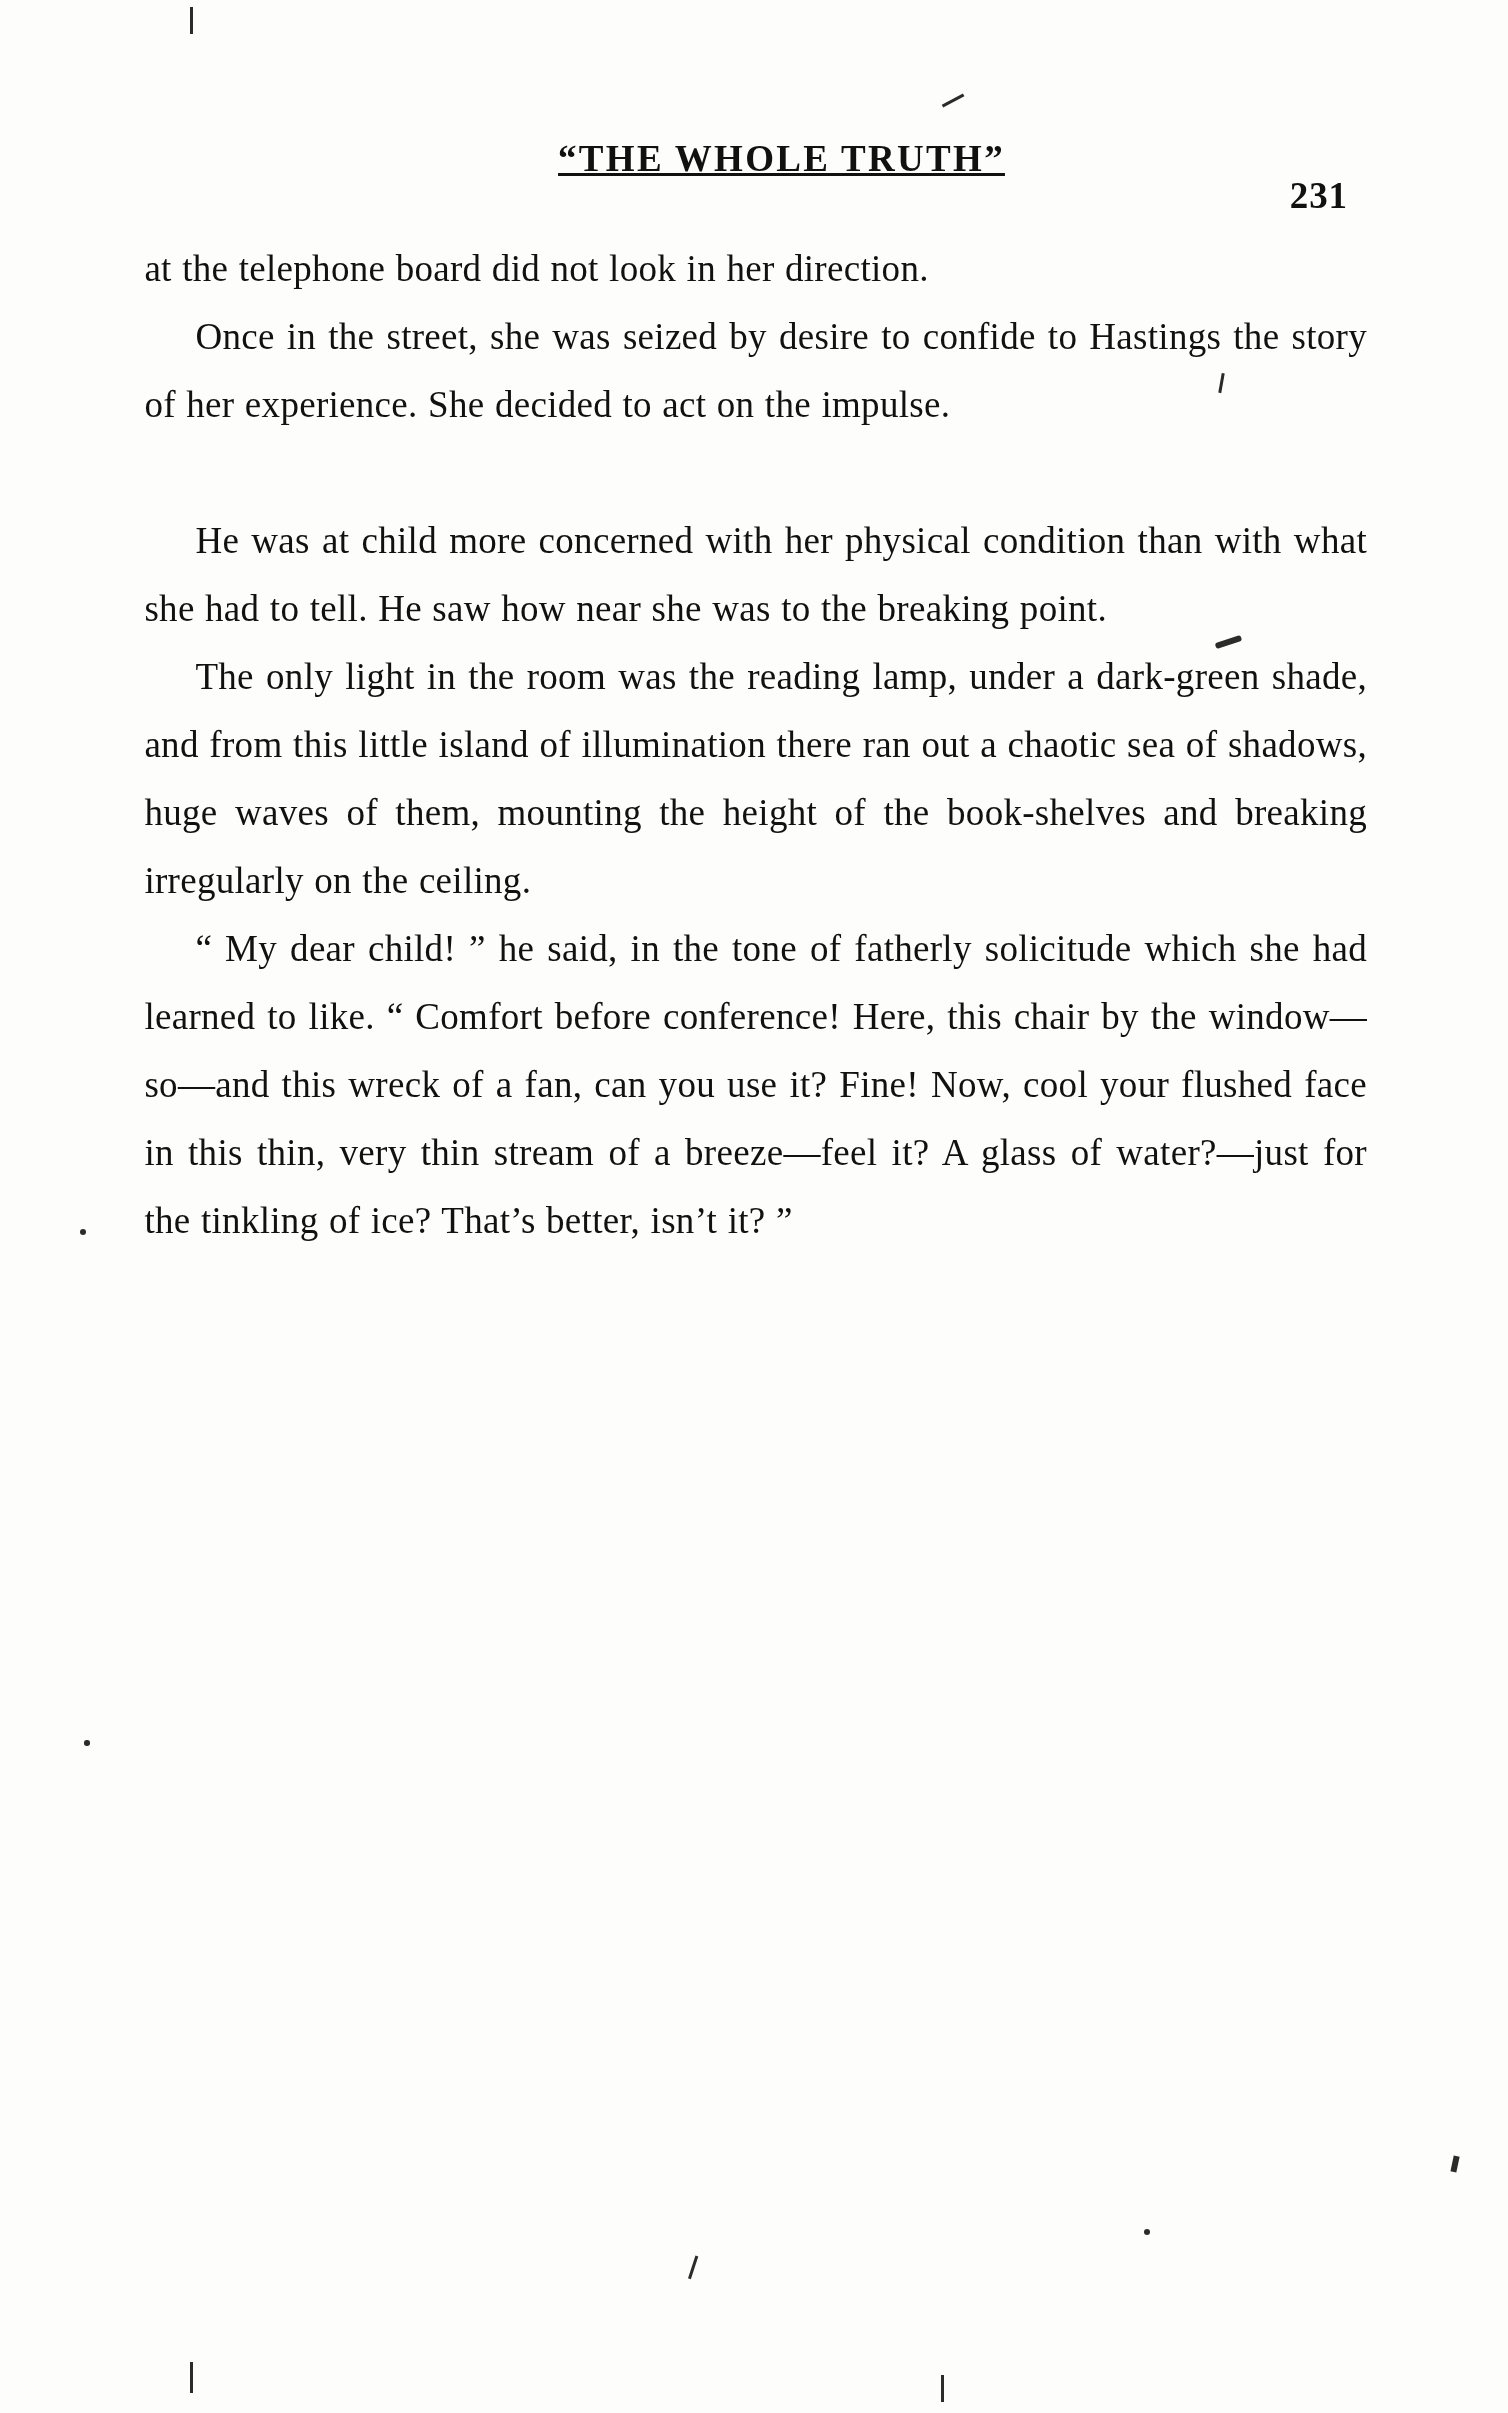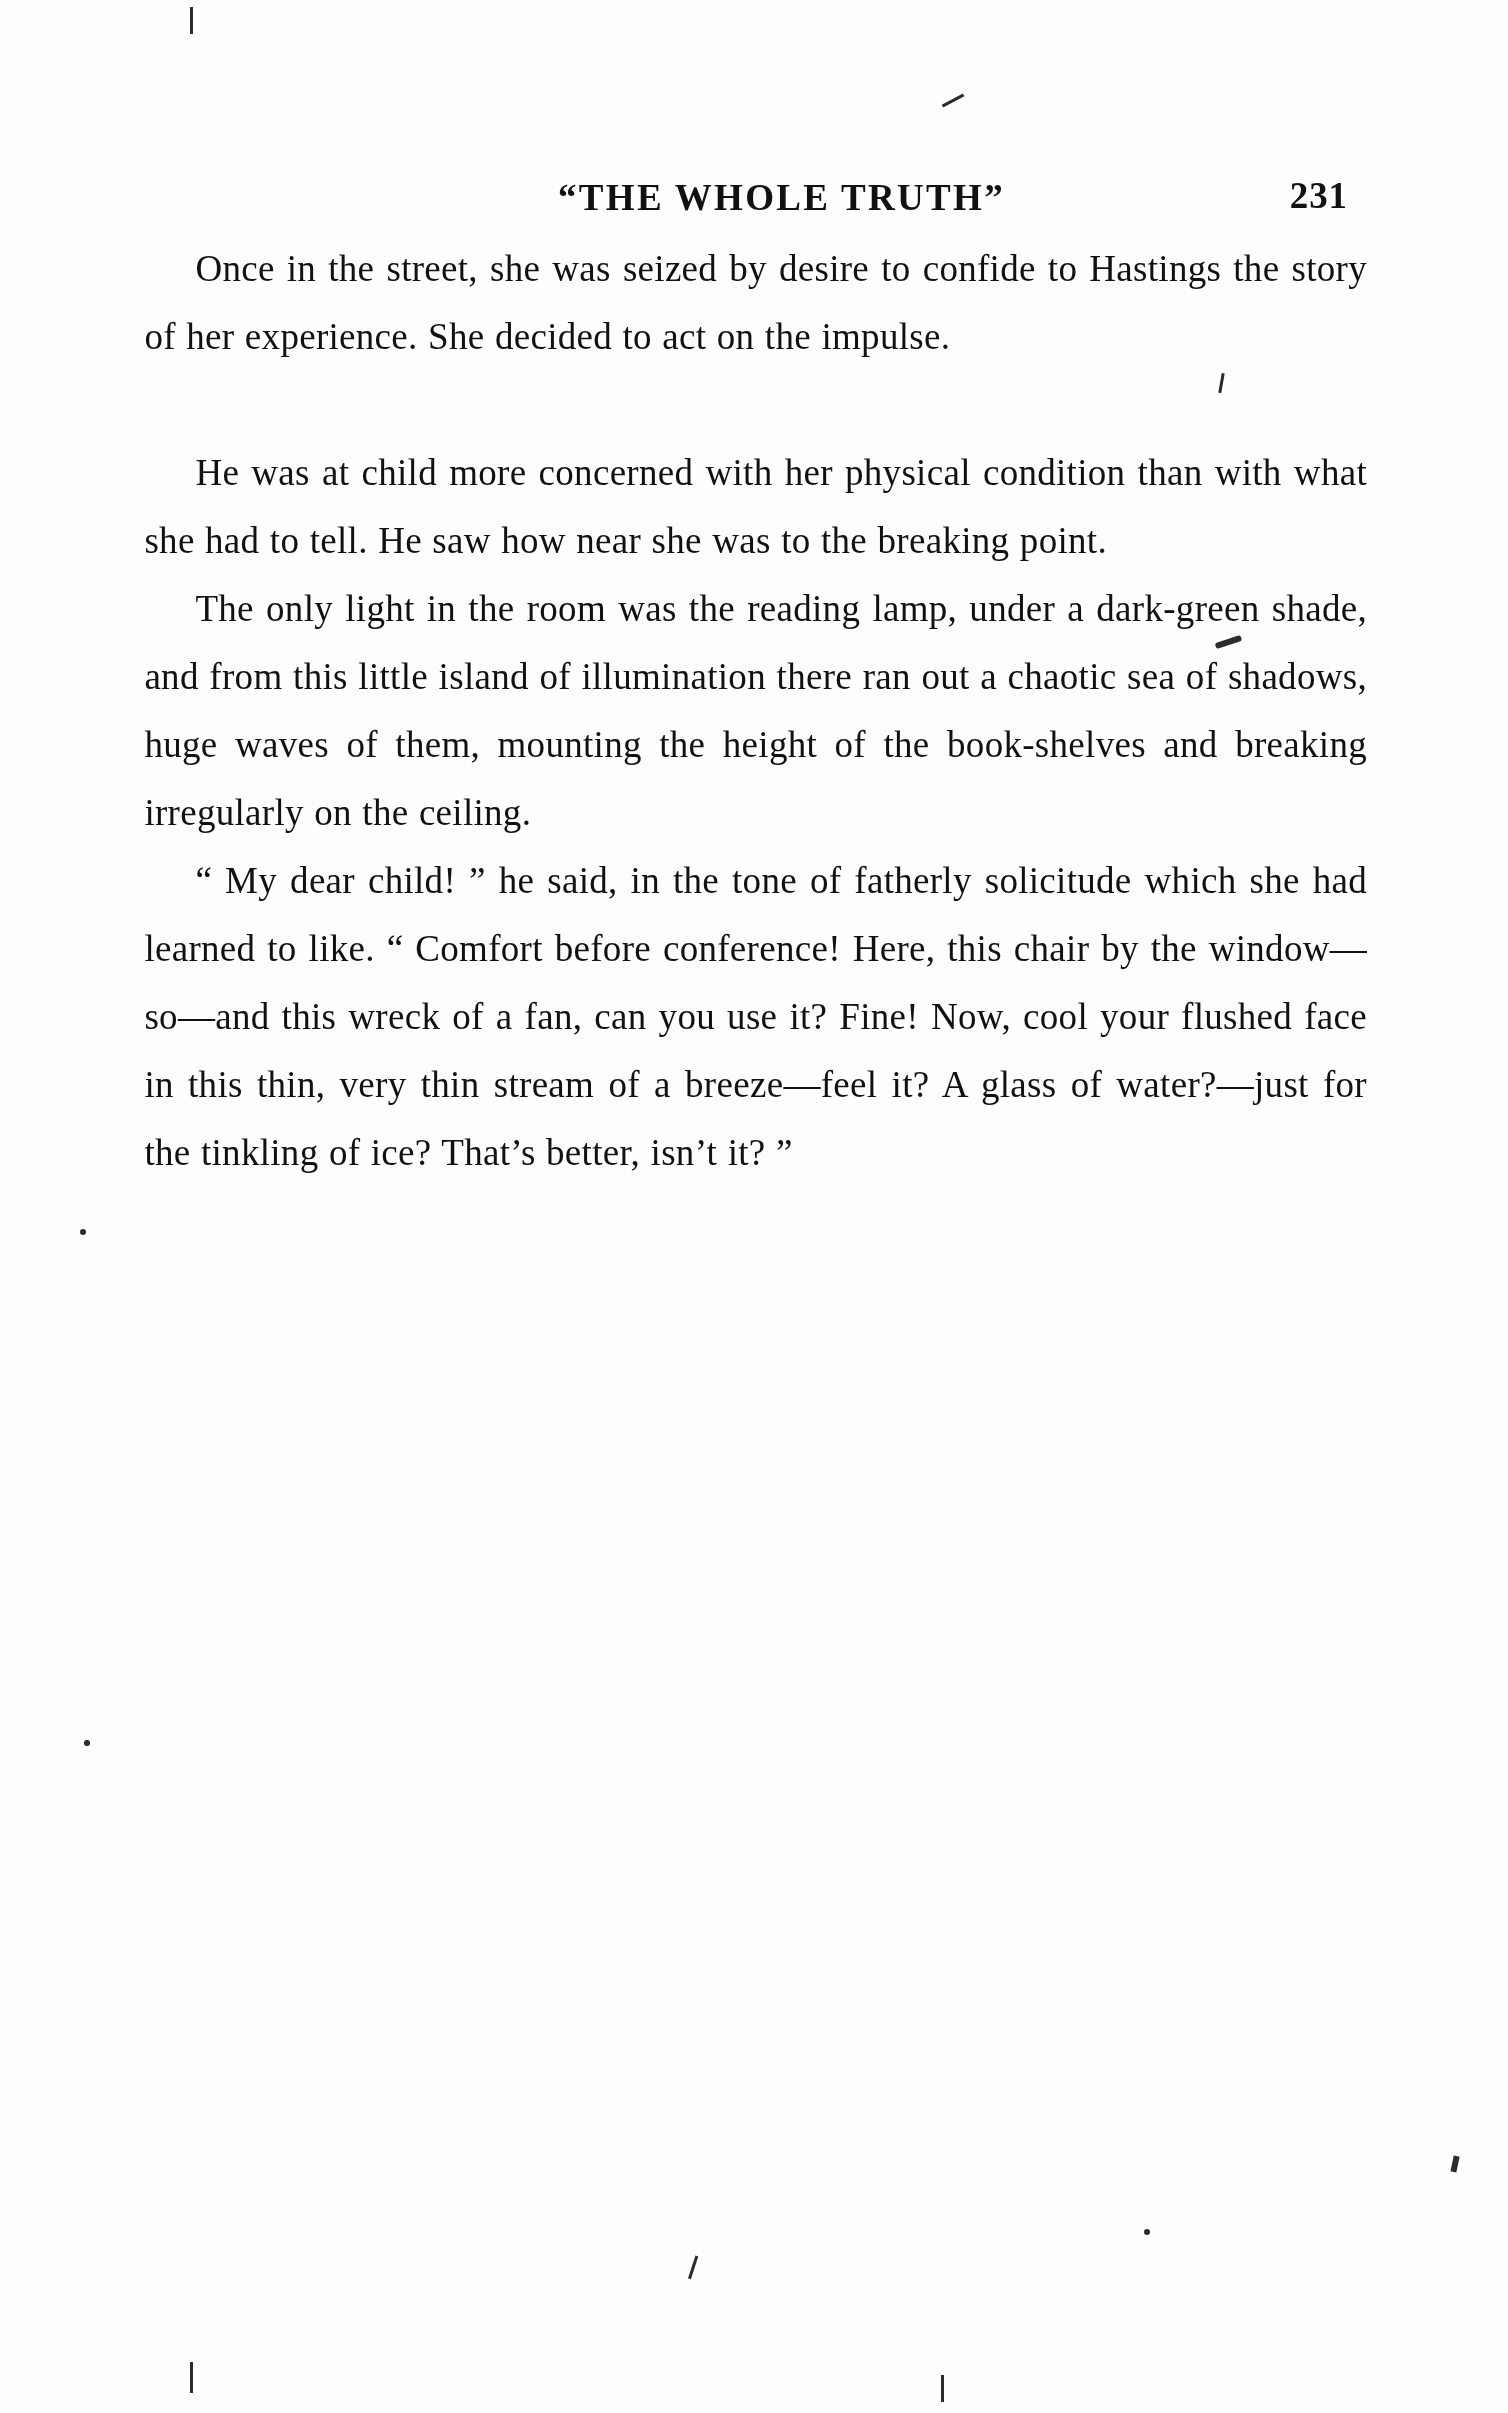--- a/index.html
+++ b/index.html
@@ -28,26 +28,27 @@
   .page-inner {
     position: absolute;
     left: 128px;
     top: 137px;
     width: 1261px;
   }
 
   
   .running-head {
     display: flex;
-    align-items: flex-end;
+    align-items: flex-start;
     justify-content: center;
     position: relative;
     height: 82px;
     margin: 0 0 16.4px 0;
     padding: 0 18px;
+    text-decoration: underline;
   }
   .running-title {
     font-size: 37px;
     letter-spacing: 2.3px;
     font-weight: 600;
     white-space: nowrap;
     margin-left: 46px;
   }
   .page-number {
     position: absolute;
@@ -182,20 +183,21 @@
   <span class="mark tick-bottom2"></span>
 
   <div class="page-inner">
 
     <div class="running-head">
       <span class="running-title">“THE WHOLE TRUTH”</span>
       <span class="page-number">231</span>
     </div>
 
     <div class="body-text">
+      <p class="para noindent">at the telephone board did not look in her direction.</p>
       <p class="para indent">Once in the street, she was seized by desire to confide to Hastings the story of her experience. She decided to act on the impulse.</p>
       <div class="gap"></div>
       <p class="para indent">He was at child more concerned with her physical condition than with what she had to tell. He saw how near she was to the breaking point.</p>
       <p class="para indent">The only light in the room was the reading lamp, under a dark-green shade, and from this little island of illumination there ran out a chaotic sea of shadows, huge waves of them, mounting the height of the book-shelves and breaking irregularly on the ceiling.</p>
       <p class="para indent">“ My dear child! ” he said, in the tone of fatherly solicitude which she had learned to like. “ Comfort before conference! Here, this chair by the window—so—and this wreck of a fan, can you use it? Fine! Now, cool your flushed face in this thin, very thin stream of a breeze—feel it? A glass of water?—just for the tinkling of ice? That’s better, isn’t it? ”</p>
     </div>
 
   </div>
 </div>
 

